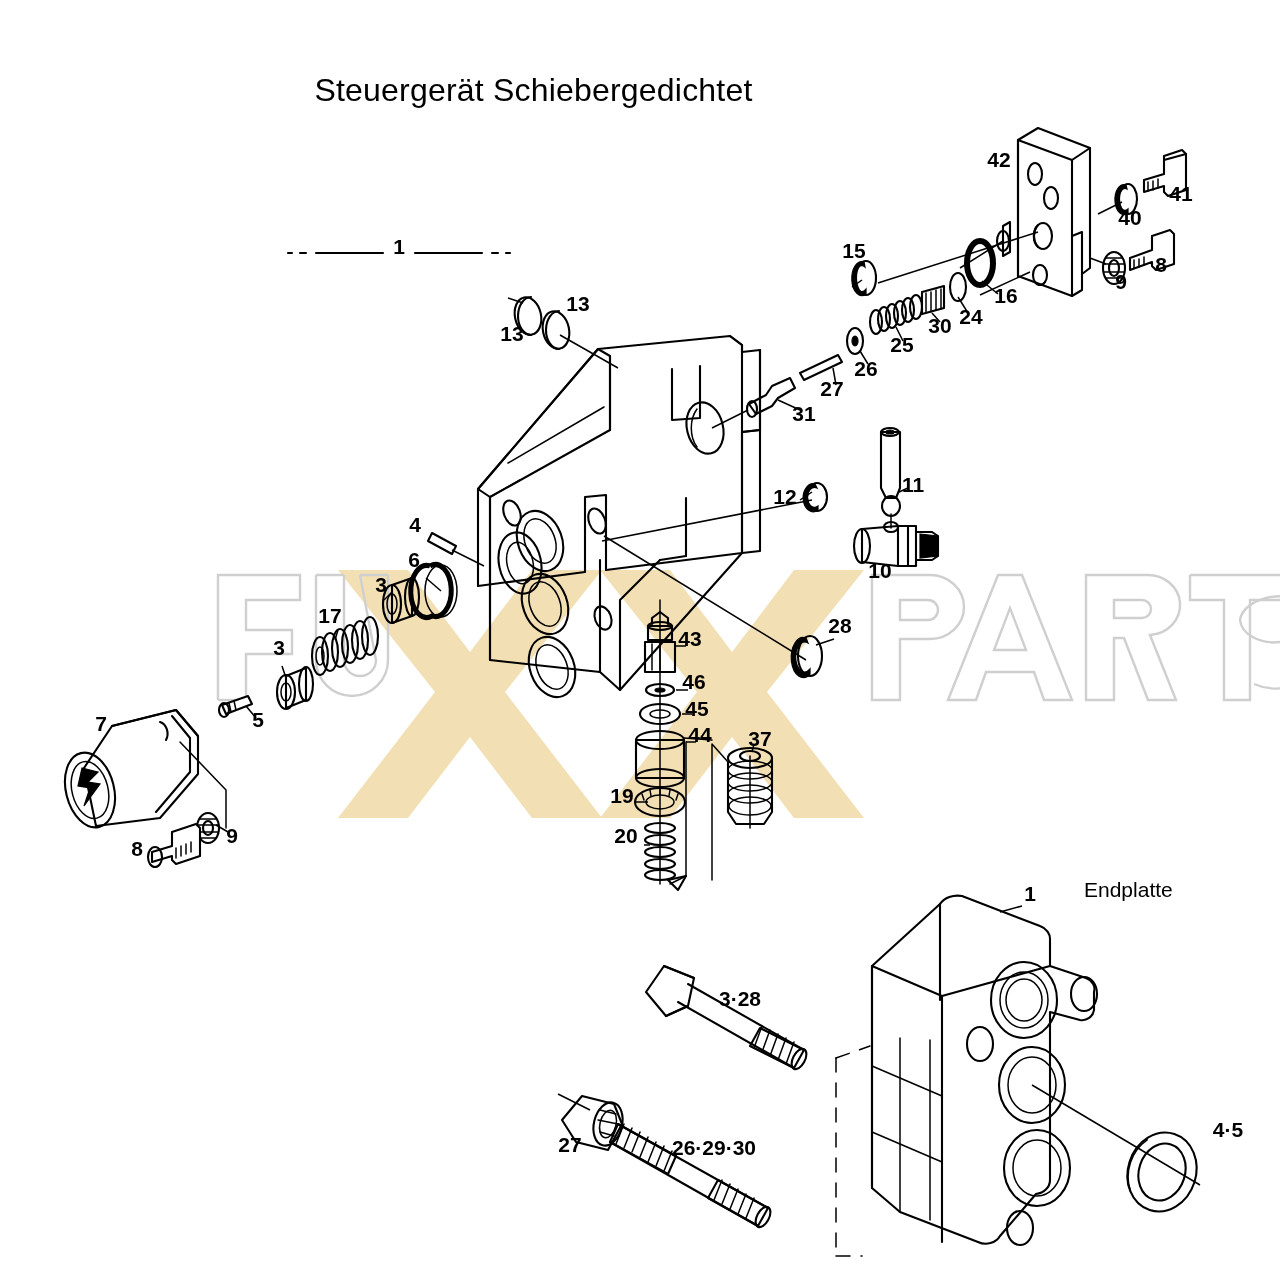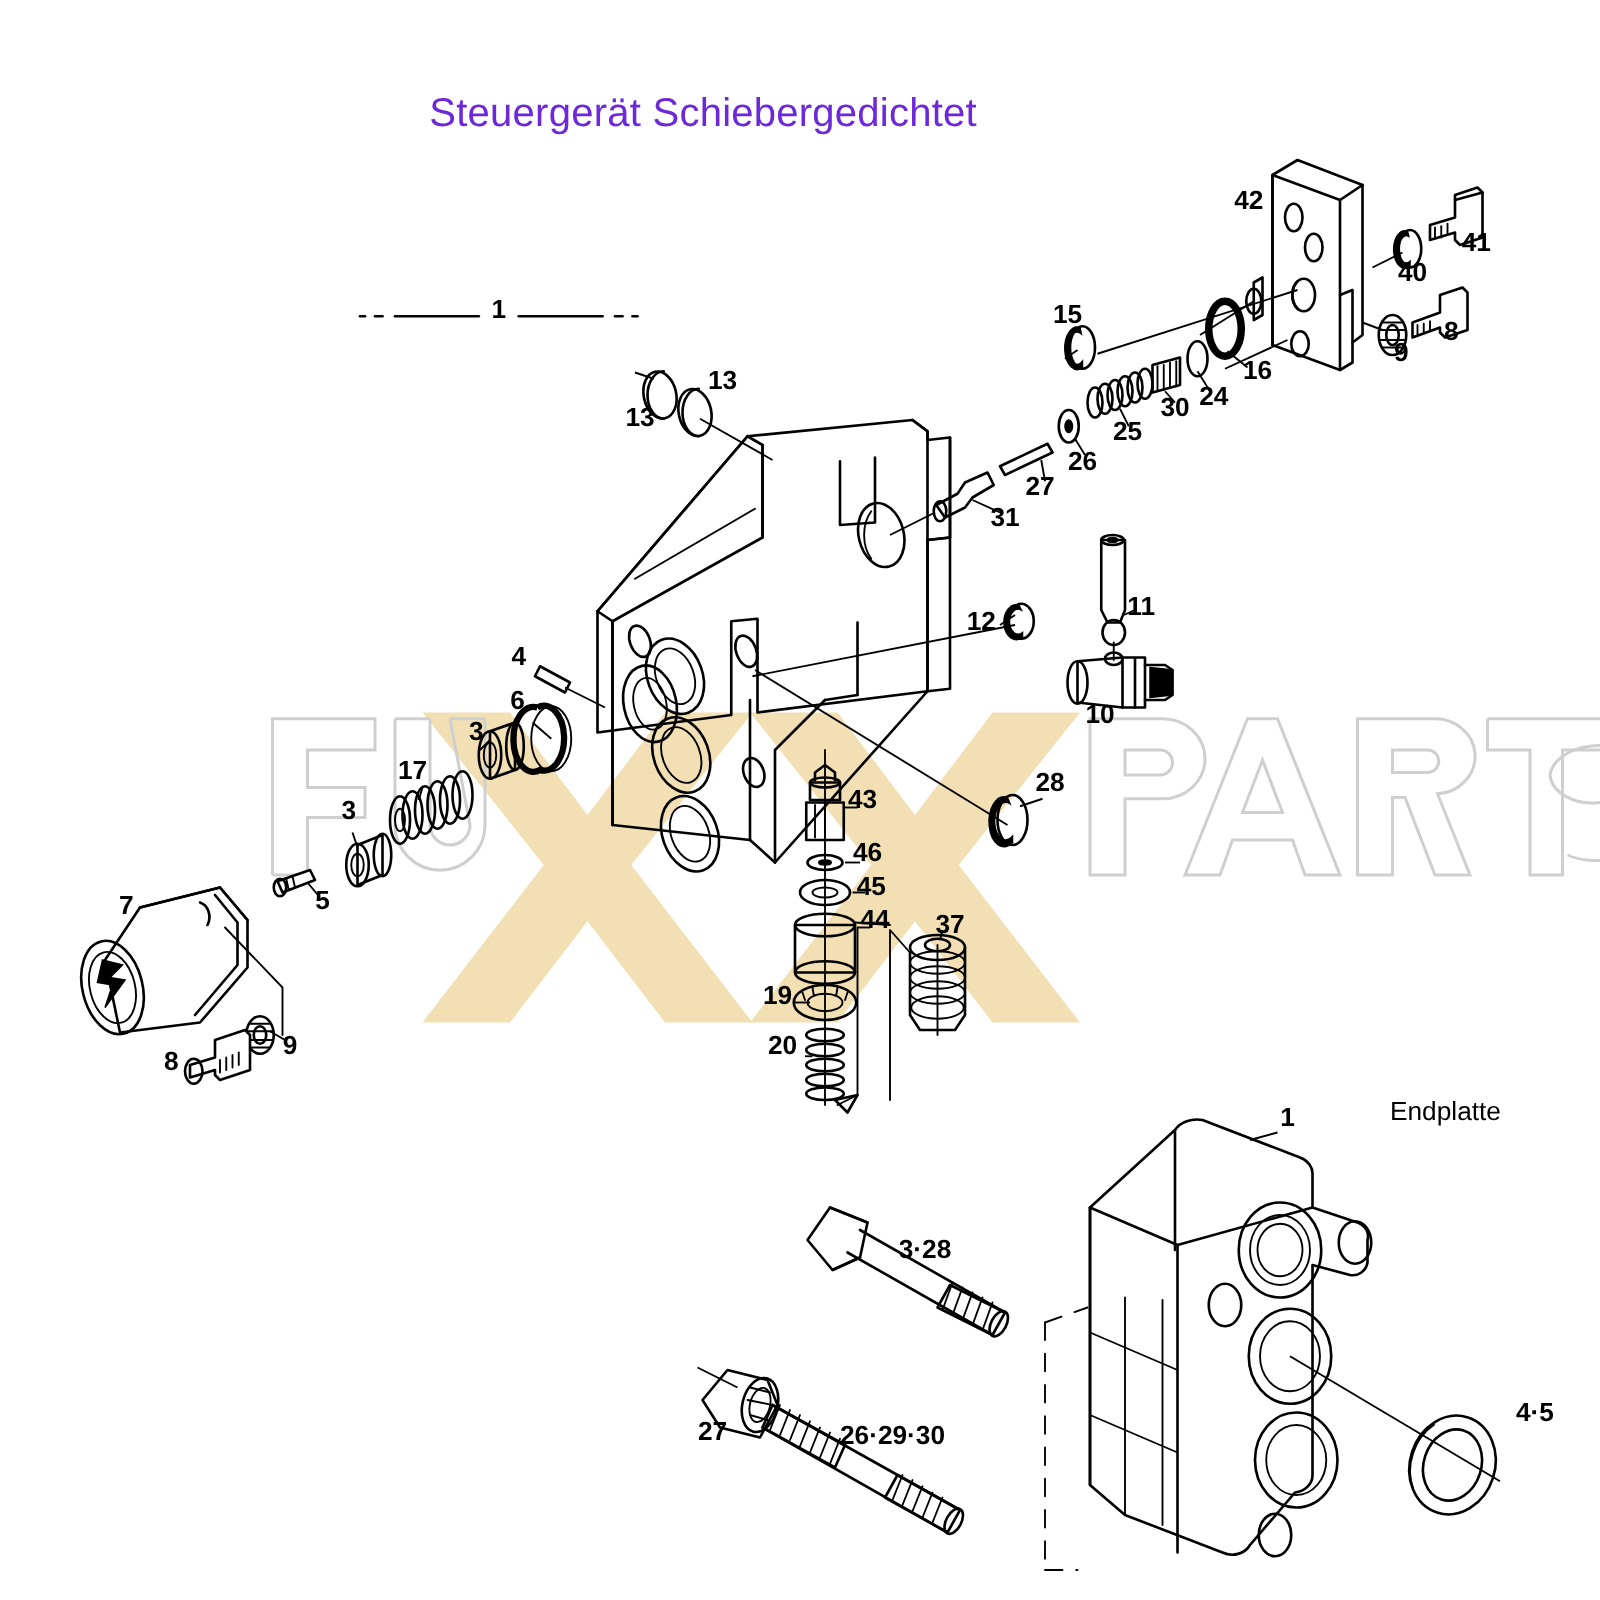--- a/index.html
+++ b/index.html
@@ -2,22 +2,22 @@
 <html><head>
 <meta charset="utf-8">
 <title>Steuergerät Schiebergedichtet</title>
 <style>
   html,body{margin:0;padding:0;background:#ffffff;}
   body{width:1280px;height:1280px;overflow:hidden;
        font-family:"Liberation Sans","DejaVu Sans",sans-serif;}
   #page{position:relative;width:1280px;height:1280px;background:#fff;}
   #diagram{position:absolute;left:0;top:0;width:1280px;height:1280px;}
   .ttl{position:absolute;left:0;top:72px;width:1067px;text-align:center;
-       font-size:32px;color:#6d28d9;letter-spacing:0.2px;padding-left:29px;}
-  .endp{position:absolute;left:1112px;top:878px;font-size:21px;color:#000;}
+       font-size:32px;color:#000000;letter-spacing:0.2px;}
+  .endp{position:absolute;left:1084px;top:878px;font-size:21px;color:#000;}
   svg{display:block;}
   text{font-family:"Liberation Sans","DejaVu Sans",sans-serif;}
 </style>
 </head>
 <body>
 
 <div id="page">
 
   <div class="ttl">Steuergerät Schiebergedichtet</div>
   <div class="endp">Endplatte</div>

